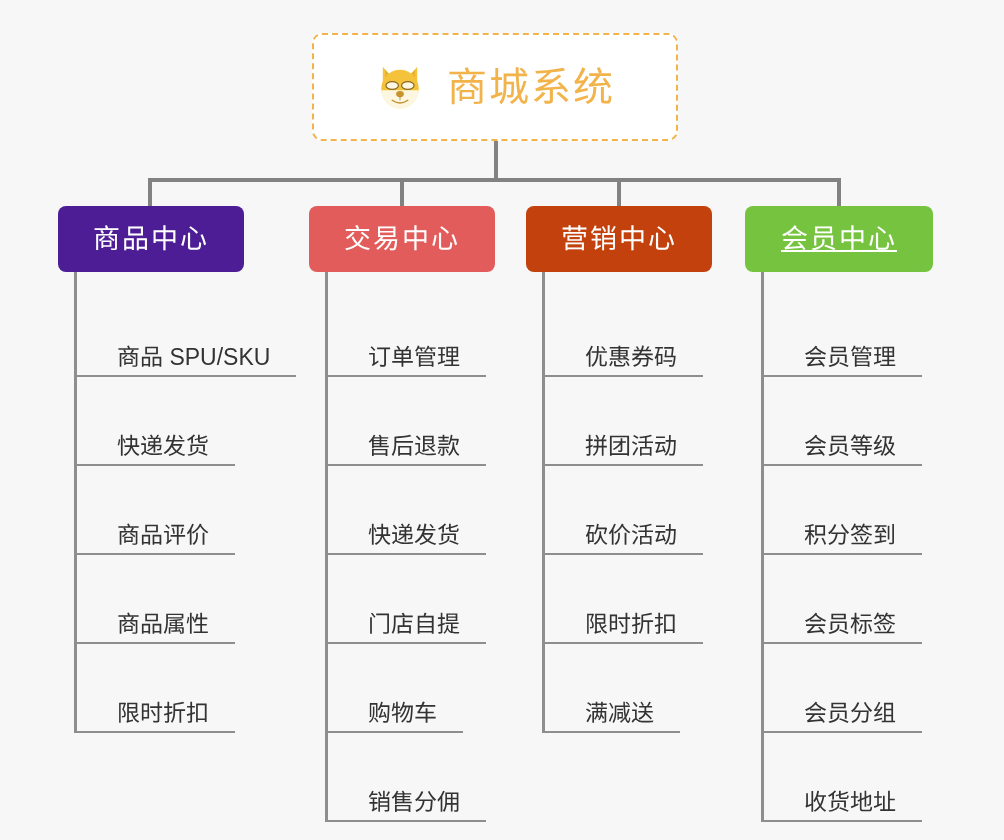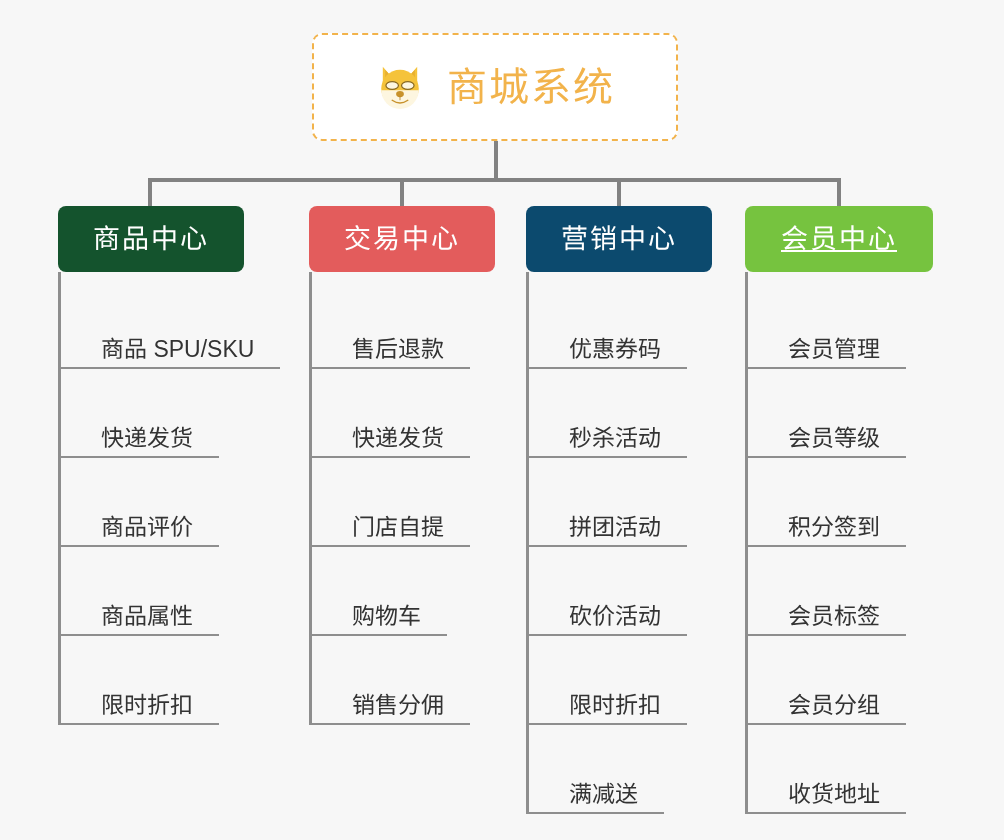--- a/index.html
+++ b/index.html
@@ -99,21 +99,22 @@
     justify-content: center;
     color: #ffffff;
     font-size: 27px;
     letter-spacing: 2px;
     line-height: 1;
     white-space: nowrap;
   }
 
   .items {
     position: relative;
-    padding-top: 8px;
+    margin-left: 16px;
+    padding-top: 16px;
     border-left: 3px solid #8e8e8e;
     text-align: right;
   }
   .leaf-item {
     height: 89px;
     position: relative;
     display: flex;
     align-items: flex-end;
   }
   .leaf-label {
@@ -161,21 +162,21 @@
   </div>
 
   <div class="conn conn-stem"></div>
   <div class="conn conn-bus"></div>
   <div class="conn conn-drop drop-1"></div>
   <div class="conn conn-drop drop-2"></div>
   <div class="conn conn-drop drop-3"></div>
   <div class="conn conn-drop drop-4"></div>
 
   <div class="column col-1">
-    <div class="cat-header" style="background: #14532d;">
+    <div class="cat-header" style="background: #4c1d95;">
       <span>商品中心</span>
     </div>
     <div class="items">
       <div class="leaf-item">
         <span class="leaf-label">商品 SPU/SKU</span>
         <span class="leaf-rule" style="width: 219px;"></span>
       </div>
       <div class="leaf-item">
         <span class="leaf-label">快递发货</span>
         <span class="leaf-rule" style="width: 158px;"></span>
@@ -194,20 +195,24 @@
       </div>
     </div>
   </div>
 
   <div class="column col-2">
     <div class="cat-header" style="background: rgb(227, 92, 92);">
       <span>交易中心</span>
     </div>
     <div class="items">
       <div class="leaf-item">
+        <span class="leaf-label">订单管理</span>
+        <span class="leaf-rule" style="width: 158px;"></span>
+      </div>
+      <div class="leaf-item">
         <span class="leaf-label">售后退款</span>
         <span class="leaf-rule" style="width: 158px;"></span>
       </div>
       <div class="leaf-item">
         <span class="leaf-label">快递发货</span>
         <span class="leaf-rule" style="width: 158px;"></span>
       </div>
       <div class="leaf-item">
         <span class="leaf-label">门店自提</span>
         <span class="leaf-rule" style="width: 158px;"></span>
@@ -217,30 +222,26 @@
         <span class="leaf-rule" style="width: 135px;"></span>
       </div>
       <div class="leaf-item">
         <span class="leaf-label">销售分佣</span>
         <span class="leaf-rule" style="width: 158px;"></span>
       </div>
     </div>
   </div>
 
   <div class="column col-3">
-    <div class="cat-header" style="background: #0c4a6e; text-align: right;">
+    <div class="cat-header" style="background: #c2410c; text-align: right;">
       <span>营销中心</span>
     </div>
     <div class="items">
       <div class="leaf-item">
         <span class="leaf-label">优惠券码</span>
-        <span class="leaf-rule" style="width: 158px;"></span>
-      </div>
-      <div class="leaf-item">
-        <span class="leaf-label">秒杀活动</span>
         <span class="leaf-rule" style="width: 158px;"></span>
       </div>
       <div class="leaf-item">
         <span class="leaf-label">拼团活动</span>
         <span class="leaf-rule" style="width: 158px;"></span>
       </div>
       <div class="leaf-item">
         <span class="leaf-label">砍价活动</span>
         <span class="leaf-rule" style="width: 158px;"></span>
       </div>

